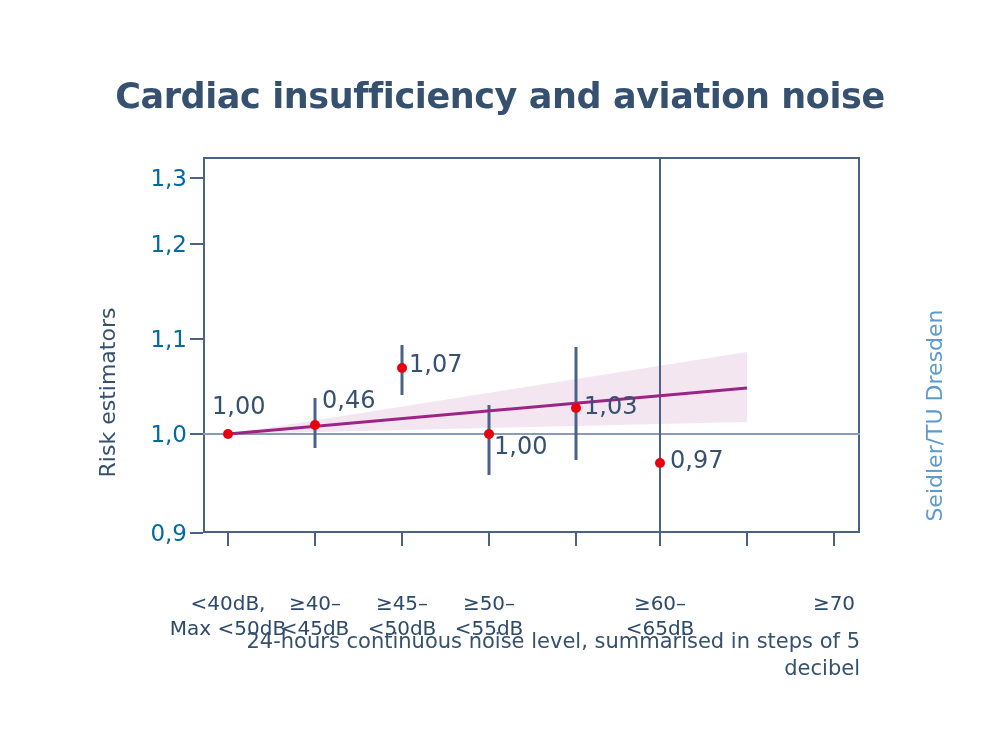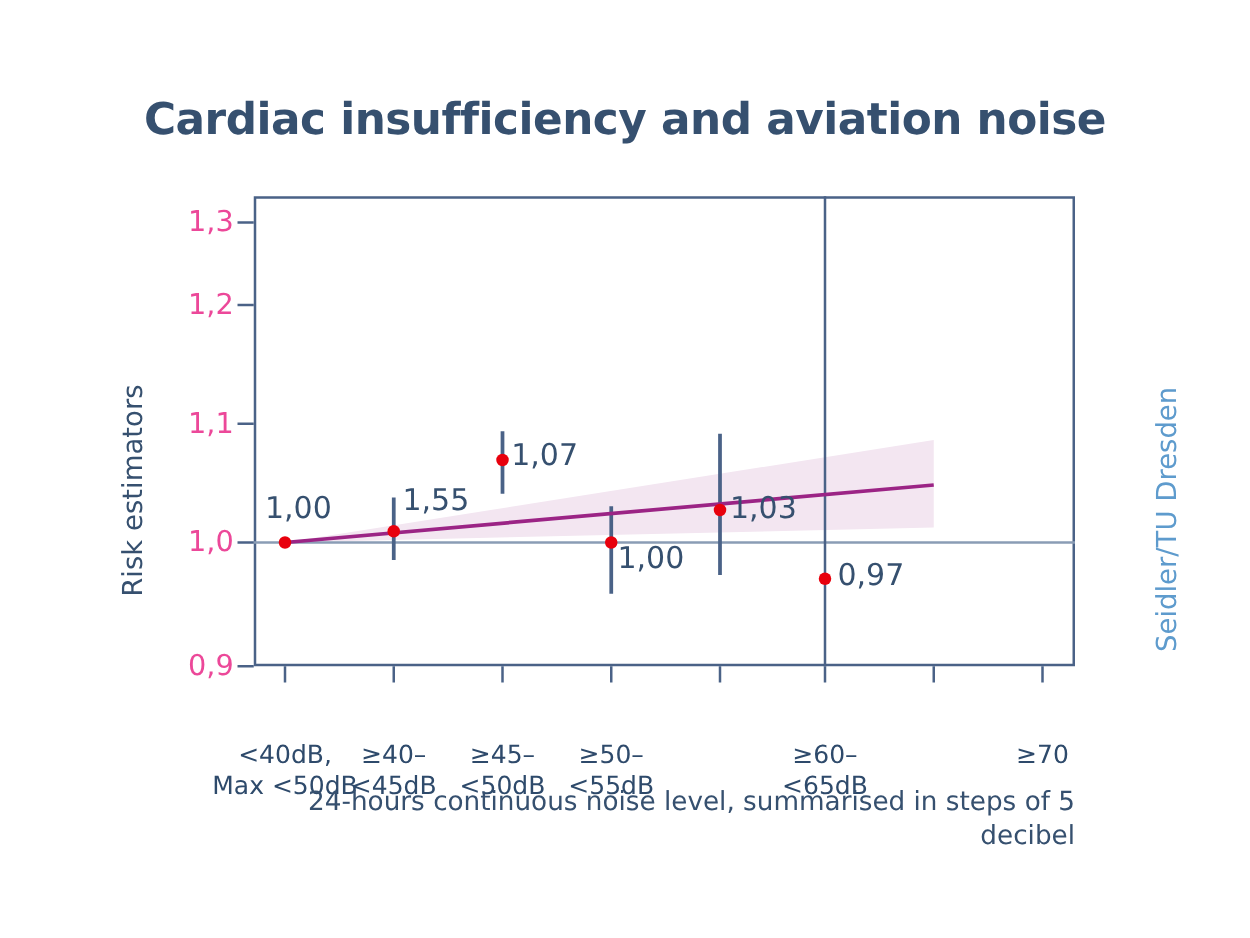--- a/index.html
+++ b/index.html
@@ -48,21 +48,21 @@
     width: 1000px;
     height: 750px;
     pointer-events: none;
   }
   .ytick-label {
     position: absolute;
     right: 0;
     width: 60px;
     text-align: right;
     font-size: 23px;
-    color: #ec4899;
+    color: #0369a1;
     transform: translateY(-50%);
   }
   #ytick-wrap {
     position: absolute;
     left: 125px;
     top: 0;
     width: 62px;
     height: 750px;
   }
   #y-axis-title {
@@ -167,21 +167,21 @@
 
     <circle cx="228" cy="434" r="5" fill="#e8000d"></circle>
     <circle cx="315" cy="425" r="5" fill="#e8000d"></circle>
     <circle cx="402" cy="368" r="5" fill="#e8000d"></circle>
     <circle cx="489" cy="434" r="5" fill="#e8000d"></circle>
     <circle cx="576" cy="408" r="5" fill="#e8000d"></circle>
     <circle cx="660" cy="463" r="5" fill="#e8000d"></circle>
   </svg>
 
   <div class="point-label" style="left:212px; top:392px">1,00</div>
-  <div class="point-label" style="left:322px; top:386px">1,55</div>
+  <div class="point-label" style="left:322px; top:386px">0,46</div>
   <div class="point-label" style="left:409px; top:350px">1,07</div>
   <div class="point-label" style="left:494px; top:432px">1,00</div>
   <div class="point-label" style="left:584px; top:392px">1,03</div>
   <div class="point-label" style="left:670px; top:446px">0,97</div>
 
   <div class="xtick-label" style="left:228px">&lt;40dB, Max &lt;50dB</div>
   <div class="xtick-label" style="left:315px">≥40–&lt;45dB</div>
   <div class="xtick-label" style="left:402px">≥45–&lt;50dB</div>
   <div class="xtick-label" style="left:489px">≥50–&lt;55dB</div>
   <div class="xtick-label" style="left:660px">≥60–&lt;65dB</div>

